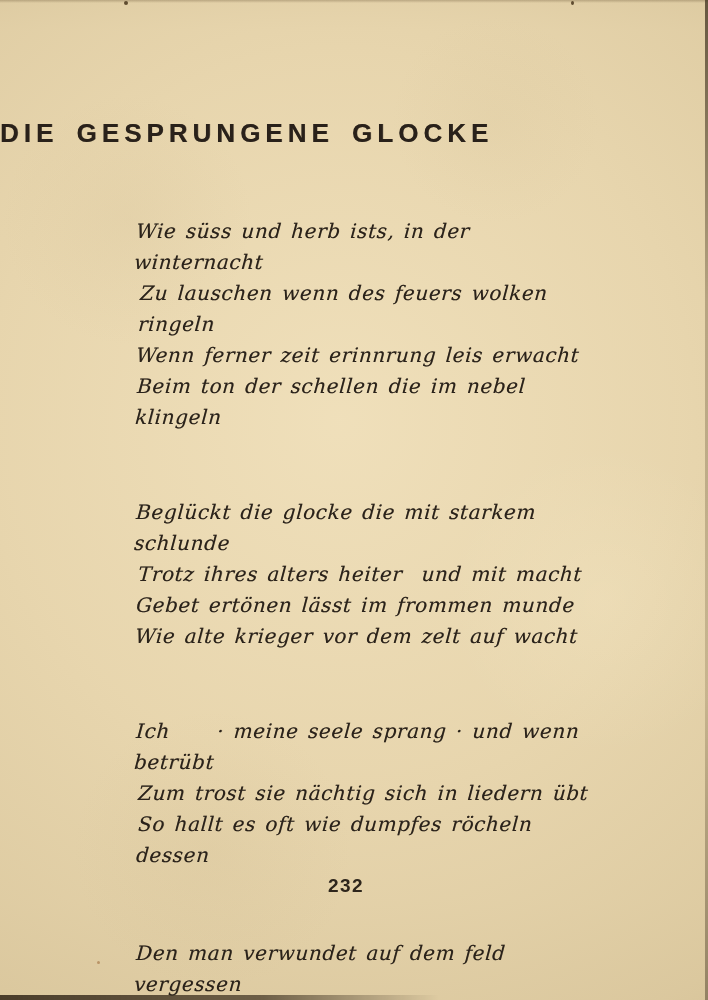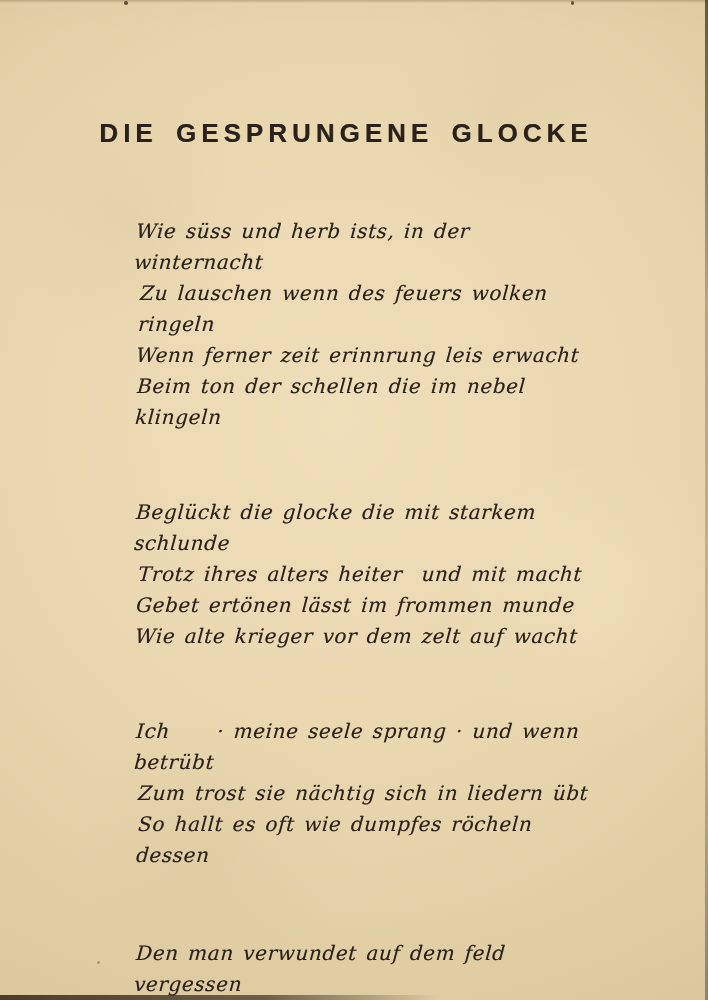--- a/index.html
+++ b/index.html
@@ -67,21 +67,21 @@
   }
   .speck.s1 { left: 124px; top: 1px; width: 4px; height: 4px; }
   .speck.s2 { left: 571px; top: 1px; width: 3px; height: 4px; }
   .speck.s3 { left: 97px;  top: 961px; width: 3px; height: 3px; background: #a97d4e; opacity: .7; }
 
   .title {
     position: absolute;
     top: 118px;
     left: 0;
     width: 692px;           
-    text-align: center;
+    text-align: left;
     font-family: "Liberation Sans", sans-serif;
     font-size: 26px;
     font-weight: 700;
     letter-spacing: 5px;
     word-spacing: 6px;
     color: #29211a;
     text-shadow: 0.4px 0.4px 0 rgba(41,33,26,0.55);
   }
 
   .poem {
@@ -161,14 +161,15 @@
       <div class="line">So hallt es oft wie dumpfes röcheln dessen</div>
     </div>
 
     <div class="stanza gap3">
       <div class="line">Den man verwundet auf dem feld vergessen</div>
 
     </div>
 
   </div>
 
+  <div class="folio">232</div>
 
 </div>
 
 </body></html>

